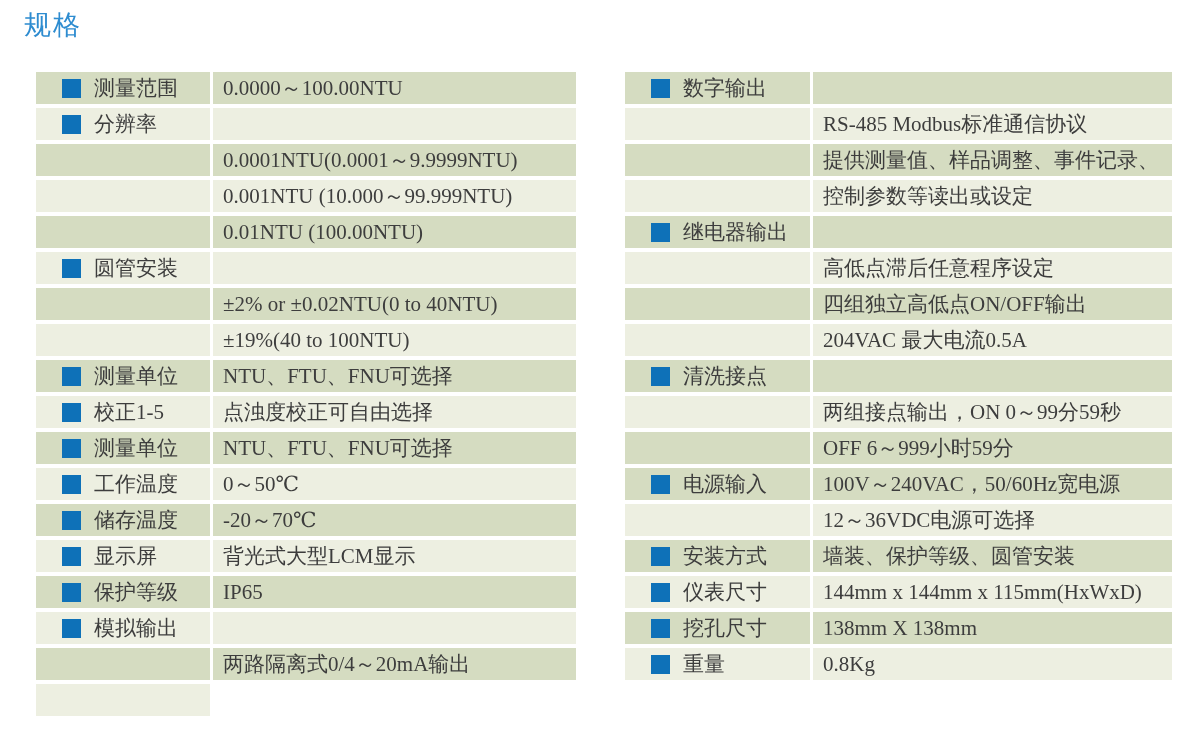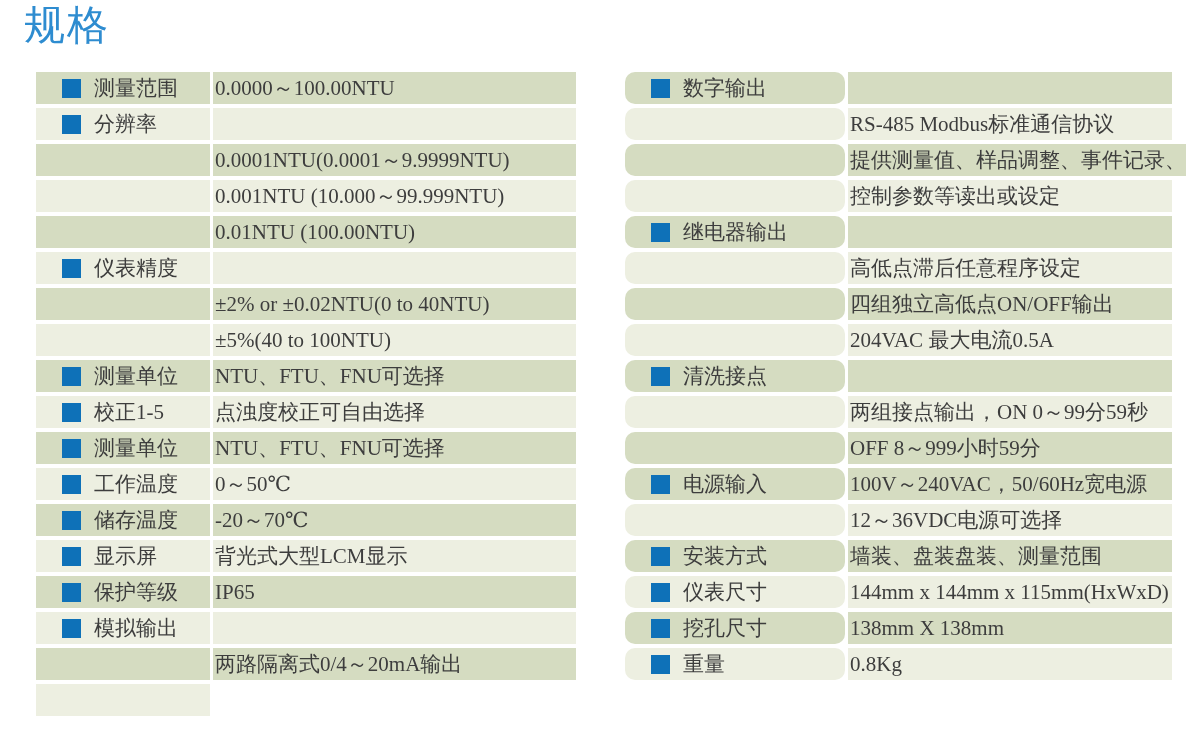--- a/index.html
+++ b/index.html
@@ -12,37 +12,37 @@
   html,body{margin:0;padding:0;}
   body{
     position:relative;
     width:1202px;height:749px;
     background:#ffffff;
     font-family:"Liberation Serif","DejaVu Serif",serif;
     overflow:hidden;
   }
   .page-title{
     position:absolute;left:24px;top:4px;
-    font-size:41px;line-height:42px;
+    font-size:27px;line-height:42px;
     color:var(--title-blue);
     letter-spacing:2px;
     text-align:right;
   }
   .spec-table{position:absolute;top:72px;}
   .spec-table.left{left:36px;width:540px;}
   .spec-table.right{left:625px;width:547px;}
   .row{display:flex;height:32px;margin-bottom:4px;}
   .cell{
     display:flex;align-items:center;
     font-size:21px;color:var(--text);
     white-space:nowrap;overflow:visible;
   }
   .cell.label{width:174px;margin-right:3px;flex:none;}
-  .spec-table.right .cell.label{width:220px;border-radius:10px;}
-  .cell.value{flex:1;padding-left:2px;}
+  .spec-table.right .cell.label{width:185px;}
+  .cell.value{flex:1;padding-left:10px;}
   .row.dark .cell{background:var(--row-dark);}
   .row.light .cell{background:var(--row-light);}
   .bullet{
     width:19px;height:19px;flex:none;
     margin-left:26px;margin-right:13px;
     background:var(--bullet-blue);
   }
 </style>
 </head>
 <body>
@@ -72,31 +72,31 @@
       <div class="cell label"></div>
       <div class="cell value">0.001NTU (10.000～99.999NTU)</div>
     </div>
     <div class="row dark">
       <div class="cell label"></div>
       <div class="cell value">0.01NTU (100.00NTU)</div>
     </div>
     <div class="row light">
       <div class="cell label">
         <span class="bullet"></span>
-        <span>仪表精度</span>
+        <span>圆管安装</span>
       </div>
       <div class="cell value"></div>
     </div>
     <div class="row dark">
       <div class="cell label"></div>
       <div class="cell value">±2% or ±0.02NTU(0 to 40NTU)</div>
     </div>
     <div class="row light">
       <div class="cell label"></div>
-      <div class="cell value">±5%(40 to 100NTU)</div>
+      <div class="cell value">±19%(40 to 100NTU)</div>
     </div>
     <div class="row dark">
       <div class="cell label">
         <span class="bullet"></span>
         <span>测量单位</span>
       </div>
       <div class="cell value">NTU、FTU、FNU可选择</div>
     </div>
     <div class="row light">
       <div class="cell label">
@@ -201,39 +201,39 @@
         <span>清洗接点</span>
       </div>
       <div class="cell value"></div>
     </div>
     <div class="row light">
       <div class="cell label"></div>
       <div class="cell value">两组接点输出，ON 0～99分59秒</div>
     </div>
     <div class="row dark">
       <div class="cell label"></div>
-      <div class="cell value">OFF 8～999小时59分</div>
+      <div class="cell value">OFF 6～999小时59分</div>
     </div>
     <div class="row dark">
       <div class="cell label">
         <span class="bullet"></span>
         <span>电源输入</span>
       </div>
       <div class="cell value">100V～240VAC，50/60Hz宽电源</div>
     </div>
     <div class="row light">
       <div class="cell label"></div>
       <div class="cell value">12～36VDC电源可选择</div>
     </div>
     <div class="row dark">
       <div class="cell label">
         <span class="bullet"></span>
         <span>安装方式</span>
       </div>
-      <div class="cell value">墙装、盘装盘装、测量范围</div>
+      <div class="cell value">墙装、保护等级、圆管安装</div>
     </div>
     <div class="row light">
       <div class="cell label">
         <span class="bullet"></span>
         <span>仪表尺寸</span>
       </div>
       <div class="cell value">144mm x 144mm x 115mm(HxWxD)</div>
     </div>
     <div class="row dark">
       <div class="cell label">

